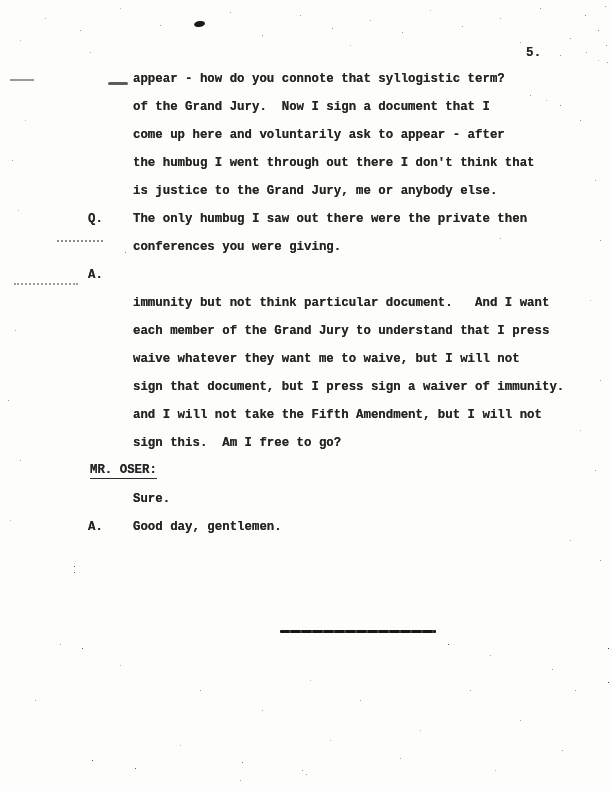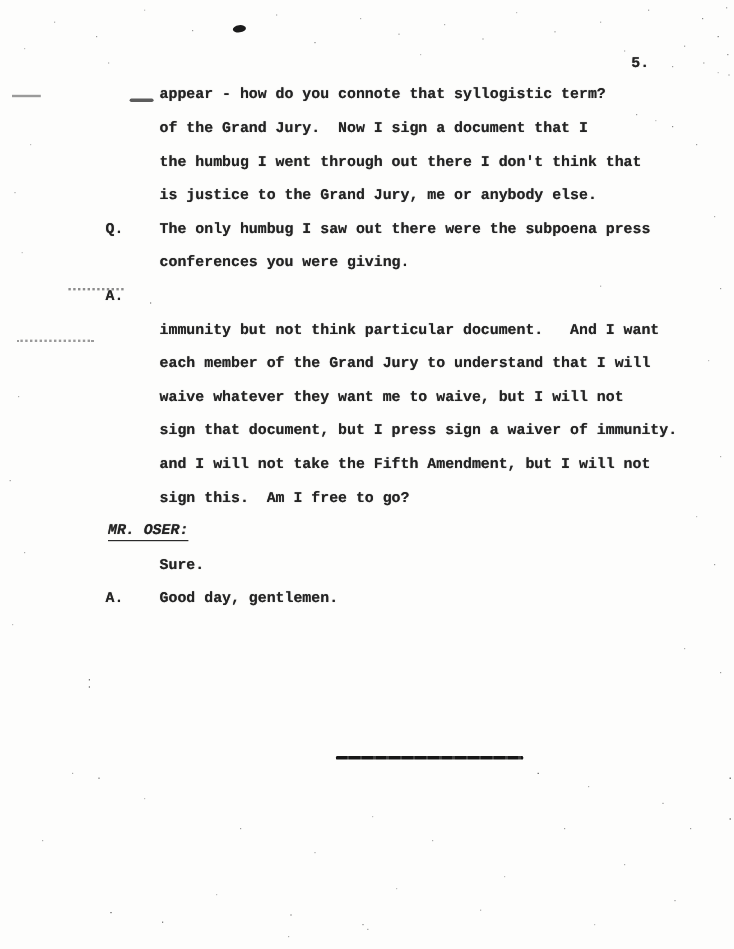--- a/index.html
+++ b/index.html
@@ -47,21 +47,20 @@
     text-shadow: 0 0 0.6px rgba(30,30,30,0.75);
   }
   .line .marker { left: 88px; }
   .line .text { left: 133px; }
   .line .heading {
     left: 90px;
     border-bottom: 1.5px solid #2a2a2a;
     padding-bottom: 0px;
     height: 21px;
     line-height: 26px;
-    font-style: italic;
   }
   .end-rule {
     position: absolute;
     left: 280px;
     top: 630px;
     width: 156px;
     height: 3px;
     background: repeating-linear-gradient(90deg,
       #161616 0px, #161616 9px,
       #3d3d3d 9px, #3d3d3d 11px);
@@ -118,40 +117,43 @@
   <div class="page-number">5.</div>
 
   <div class="lines">
     <div class="line">
       <span class="text">appear - how do you connote that syllogistic term?</span>
     </div>
     <div class="line">
       <span class="text">of the Grand Jury.  Now I sign a document that I</span>
     </div>
     <div class="line">
+      <span class="text">come up here and voluntarily ask to appear - after</span>
+    </div>
+    <div class="line">
       <span class="text">the humbug I went through out there I don't think that</span>
     </div>
     <div class="line">
       <span class="text">is justice to the Grand Jury, me or anybody else.</span>
     </div>
     <div class="line">
       <span class="marker">Q.</span>
-      <span class="text">The only humbug I saw out there were the subpoena press</span>
+      <span class="text">The only humbug I saw out there were the private then</span>
     </div>
     <div class="line">
       <span class="text">conferences you were giving.</span>
     </div>
     <div class="line">
       <span class="marker">A.</span>
     </div>
     <div class="line">
       <span class="text">immunity but not think particular document.   And I want</span>
     </div>
     <div class="line">
-      <span class="text">each member of the Grand Jury to understand that I will</span>
+      <span class="text">each member of the Grand Jury to understand that I press</span>
     </div>
     <div class="line">
       <span class="text">waive whatever they want me to waive, but I will not</span>
     </div>
     <div class="line">
       <span class="text">sign that document, but I press sign a waiver of immunity.</span>
     </div>
     <div class="line">
       <span class="text">and I will not take the Fifth Amendment, but I will not</span>
     </div>

